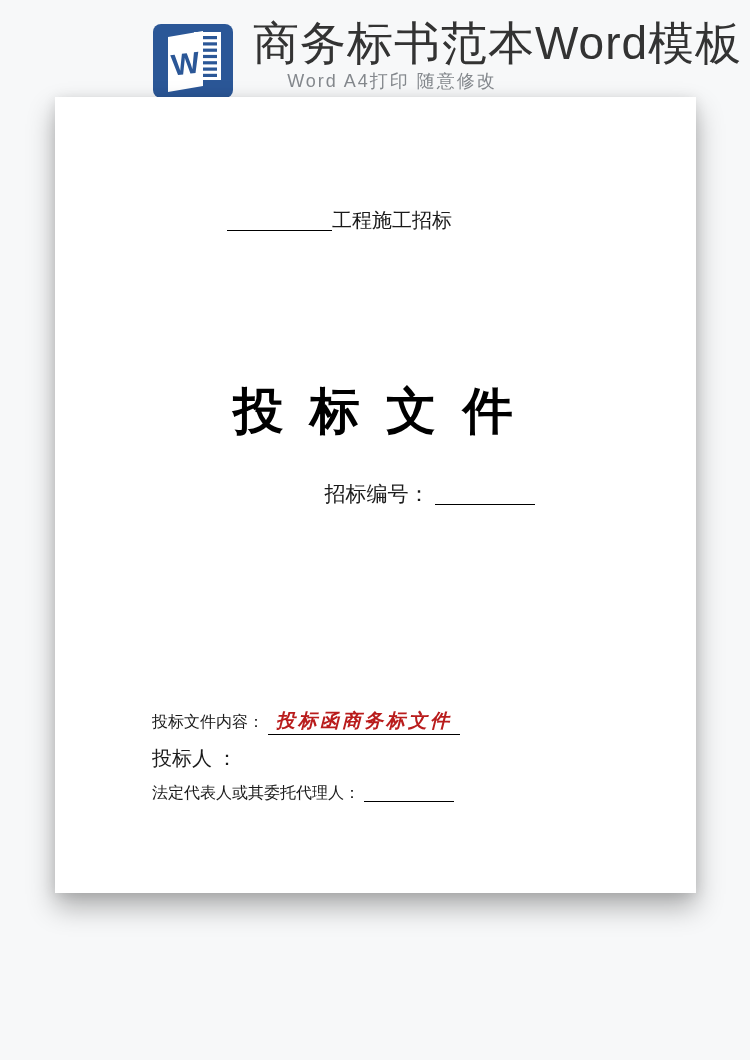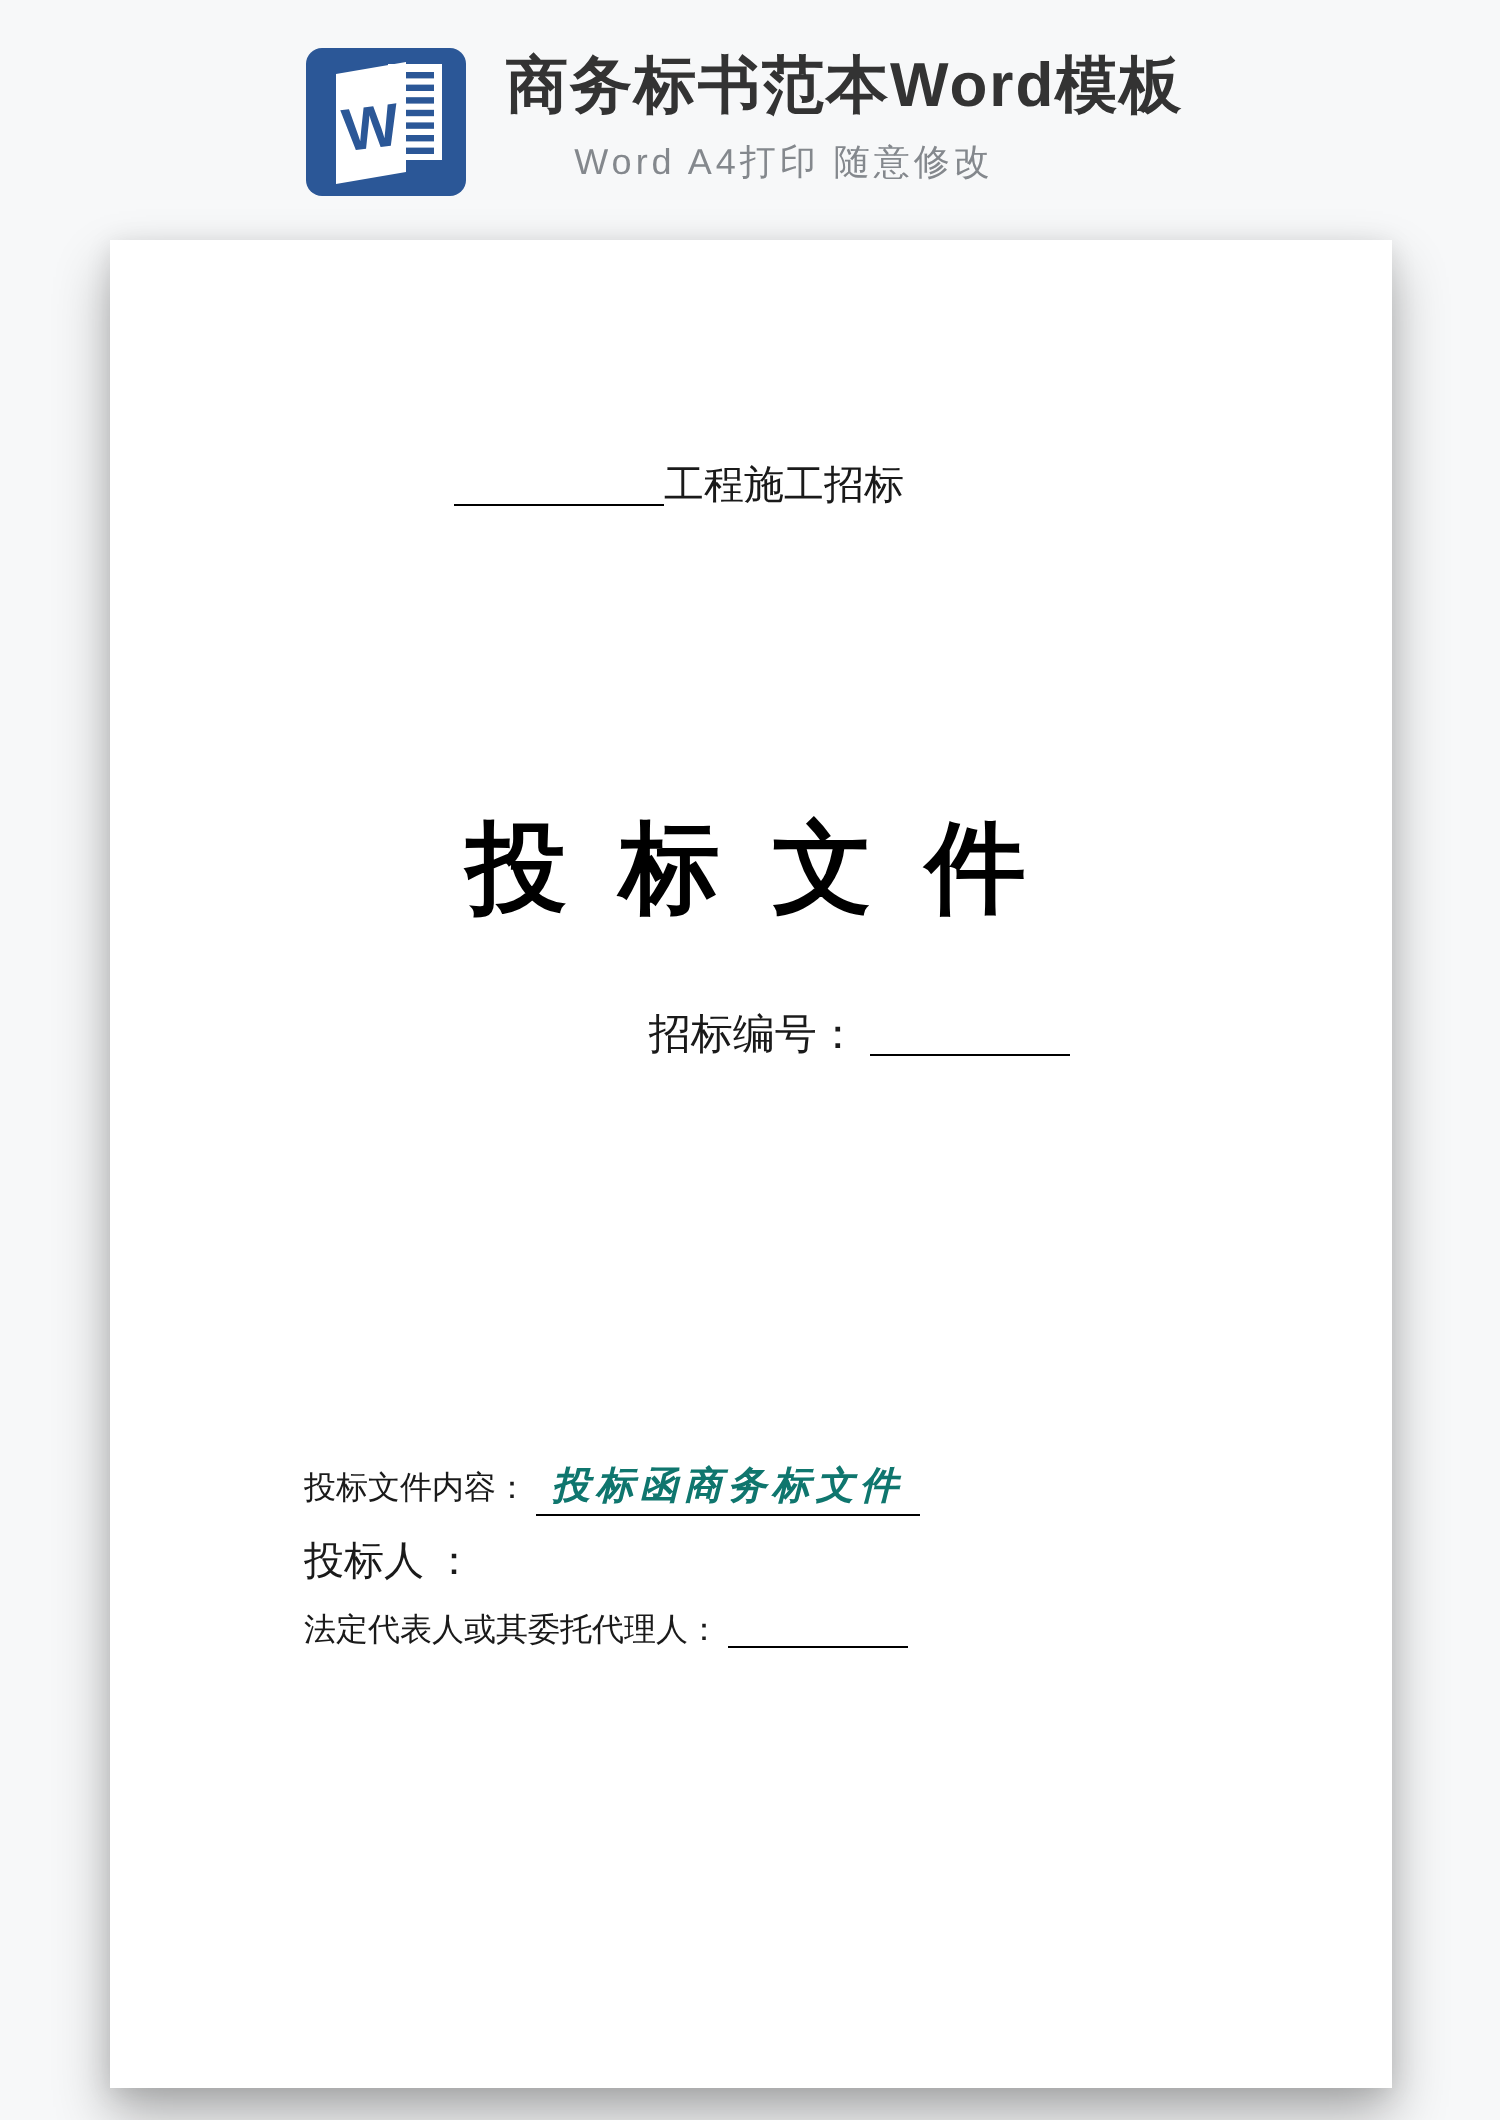--- a/index.html
+++ b/index.html
@@ -13,35 +13,35 @@
   }
 
   
   .word-icon {
     position:absolute; left:153px; top:24px;
     width:80px; height:74px; display:block;
   }
   .header-title {
     position:absolute; left:253px; top:22px;
     font-family:"Liberation Sans","DejaVu Sans",sans-serif;
-    font-size:31px; font-weight:700; color:#333333;
+    font-size:46px; font-weight:400; color:#333333;
     letter-spacing:1px; line-height:42px; white-space:nowrap;
   }
   .header-subtitle {
     position:absolute; left:0; top:69px; width:750px;
     text-align:center;
     font-family:"Liberation Sans","DejaVu Sans",sans-serif;
     font-size:18px; color:#84888d; letter-spacing:2px;
     transform:translateX(17px); white-space:nowrap;
   }
 
   
   .document-page {
-    position:absolute; left:55px; top:120px;
-    width:641px; height:924px;
+    position:absolute; left:55px; top:97px;
+    width:641px; height:796px;
     background:#ffffff;
     box-shadow:0 14px 26px rgba(0,0,0,0.30), 0 2px 12px rgba(0,0,0,0.10);
   }
   .doc-line { position:absolute; white-space:nowrap; }
 
   .blank-line {
     display:inline-block;
     border-bottom:1.5px solid #000;
     height:1em;
     vertical-align:-4px;
@@ -70,21 +70,21 @@
   .bid-number-line .blank-line { width:100px; }
 
   .content-line  { top:612px; left:97px; font-size:16px; line-height:24px; }
   .content-value {
     display:inline-block;
     font-size:19px; font-weight:700; font-style:italic;
     letter-spacing:3px;
     border-bottom:1.5px solid #000;
     padding:0 8px 1px 8px;
     margin-left:4px;
-    color:#0f766e;
+    color:#b91c1c;
   }
   .bidder-line   { top:649px; left:97px; font-size:20px; line-height:24px; }
   .agent-line    { top:684px; left:97px; font-size:16px; line-height:24px; }
   .agent-line .blank-line { width:90px; margin-left:4px; }
 
   .date-line {
     top:749px; left:0; width:100%;
     text-align:center; transform:translateX(3px);
     font-size:17px; letter-spacing:1px; line-height:24px;
   }

